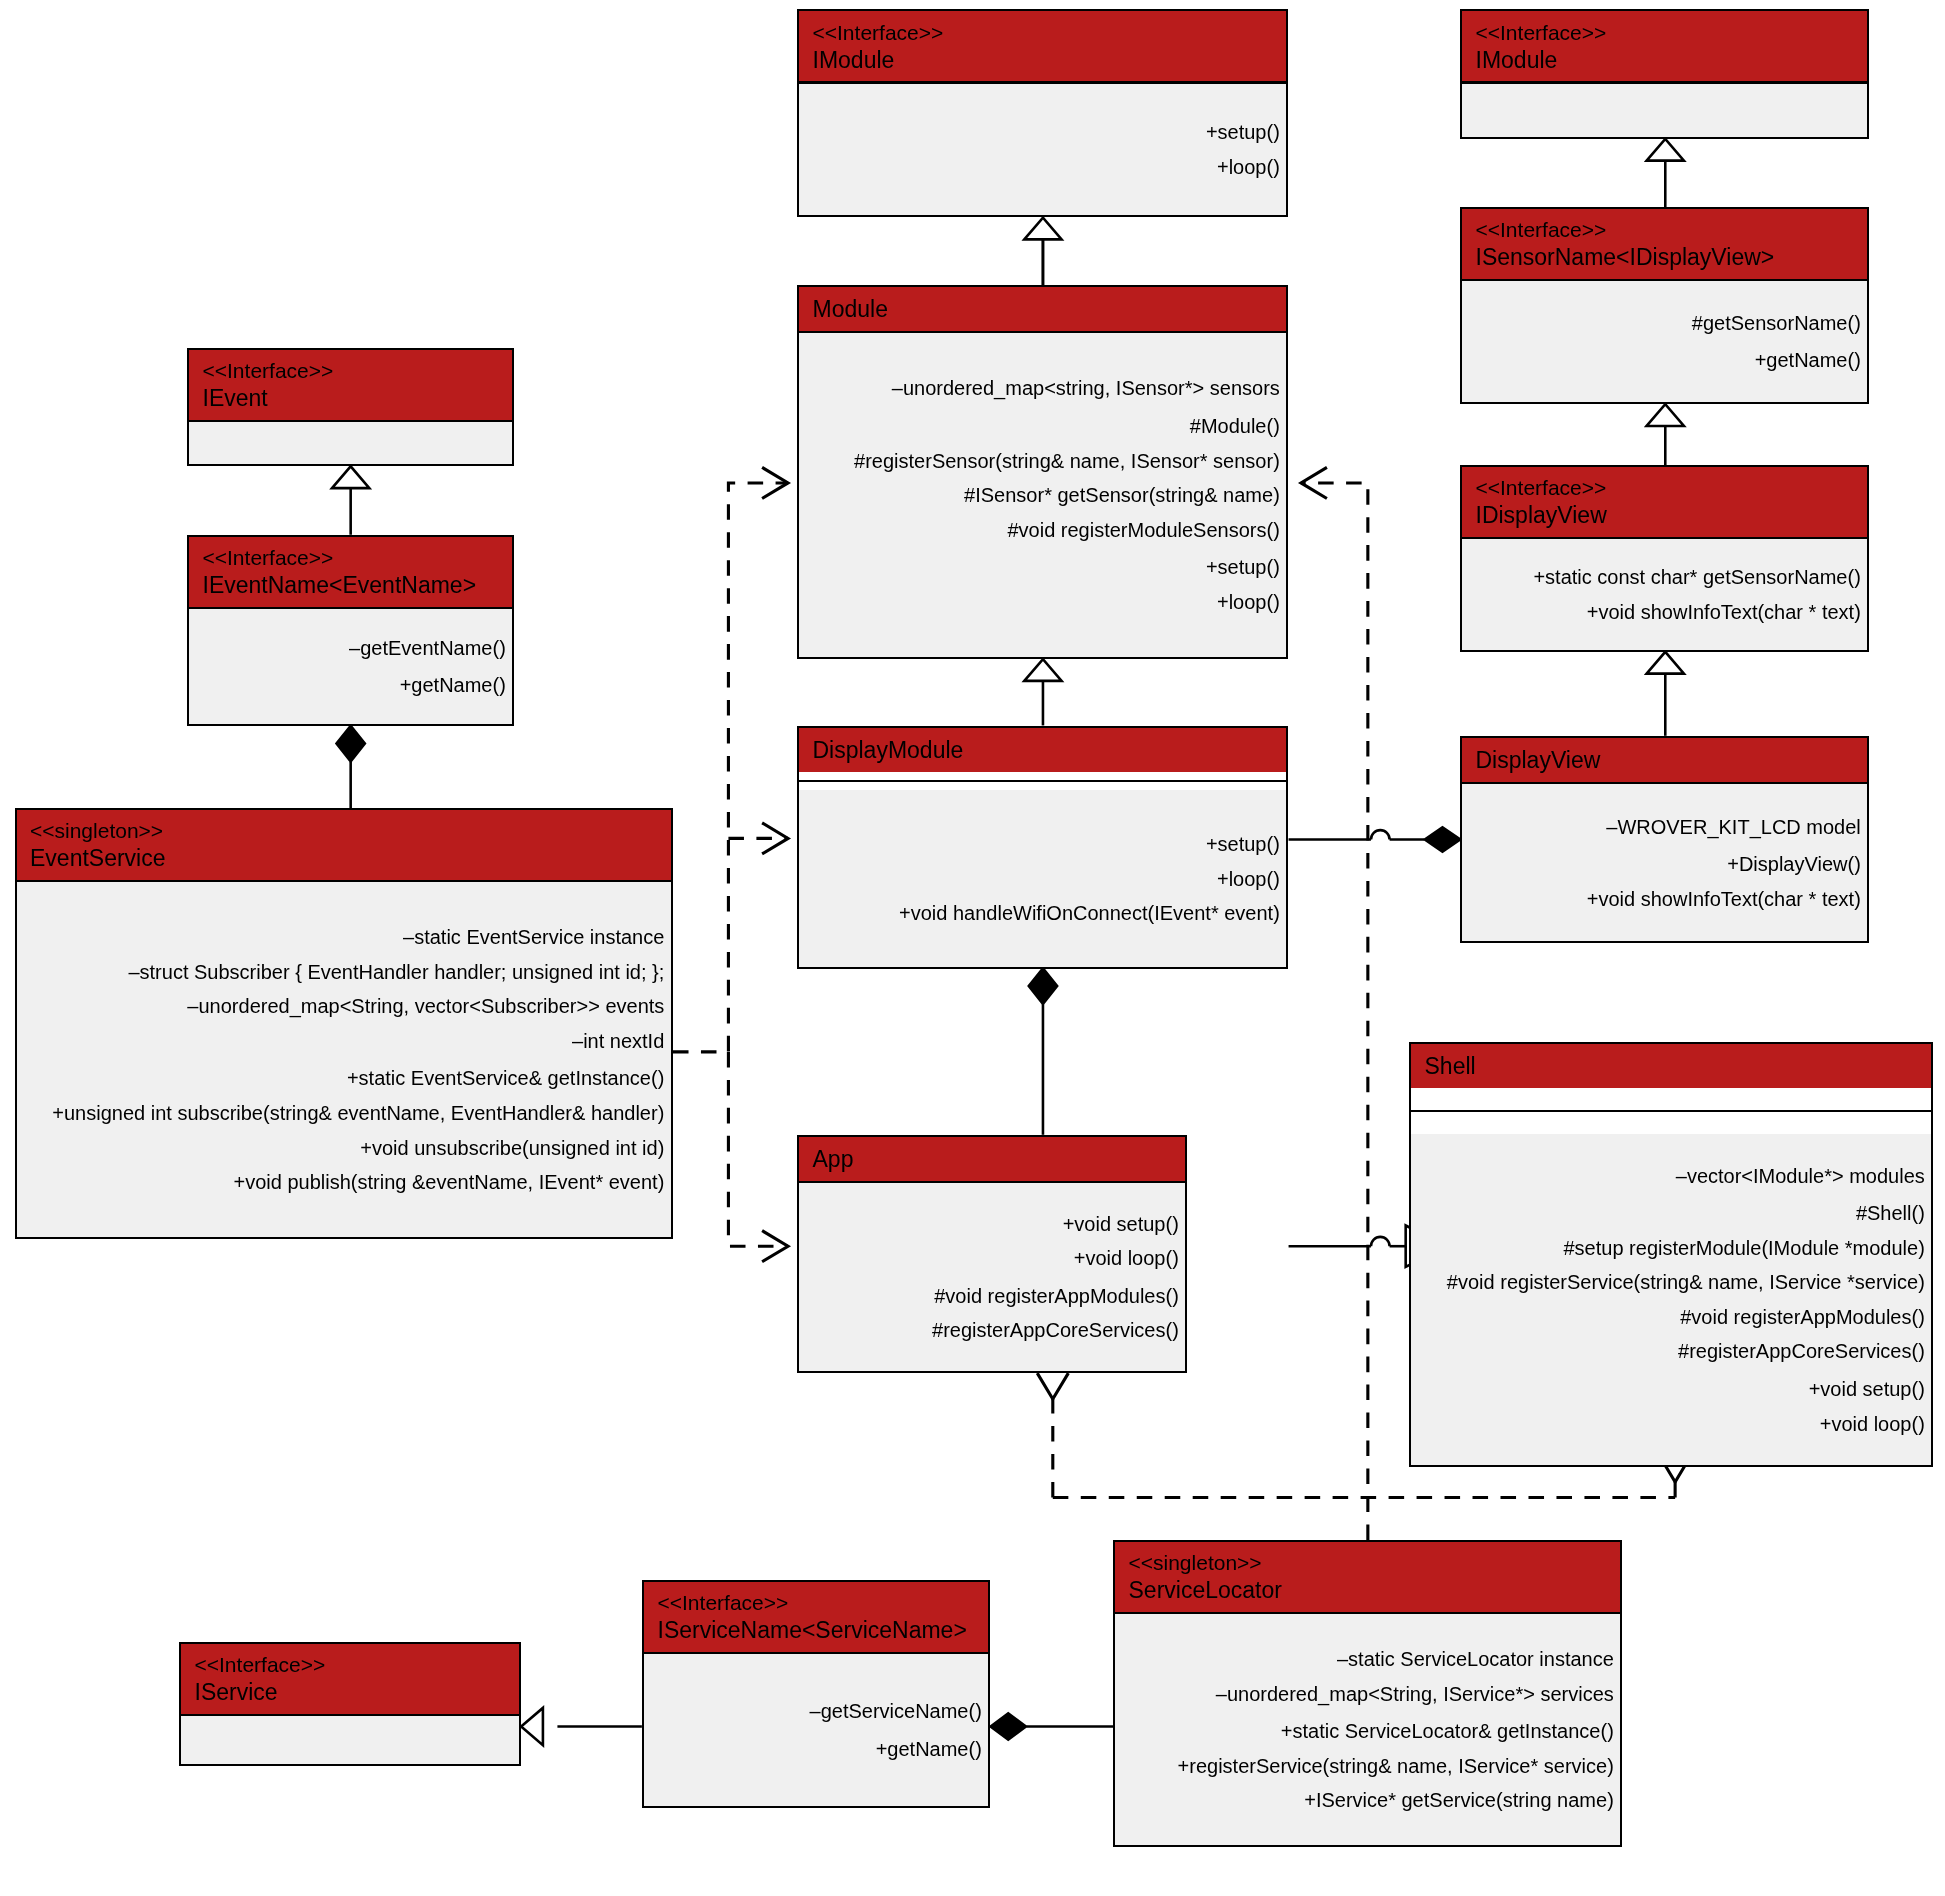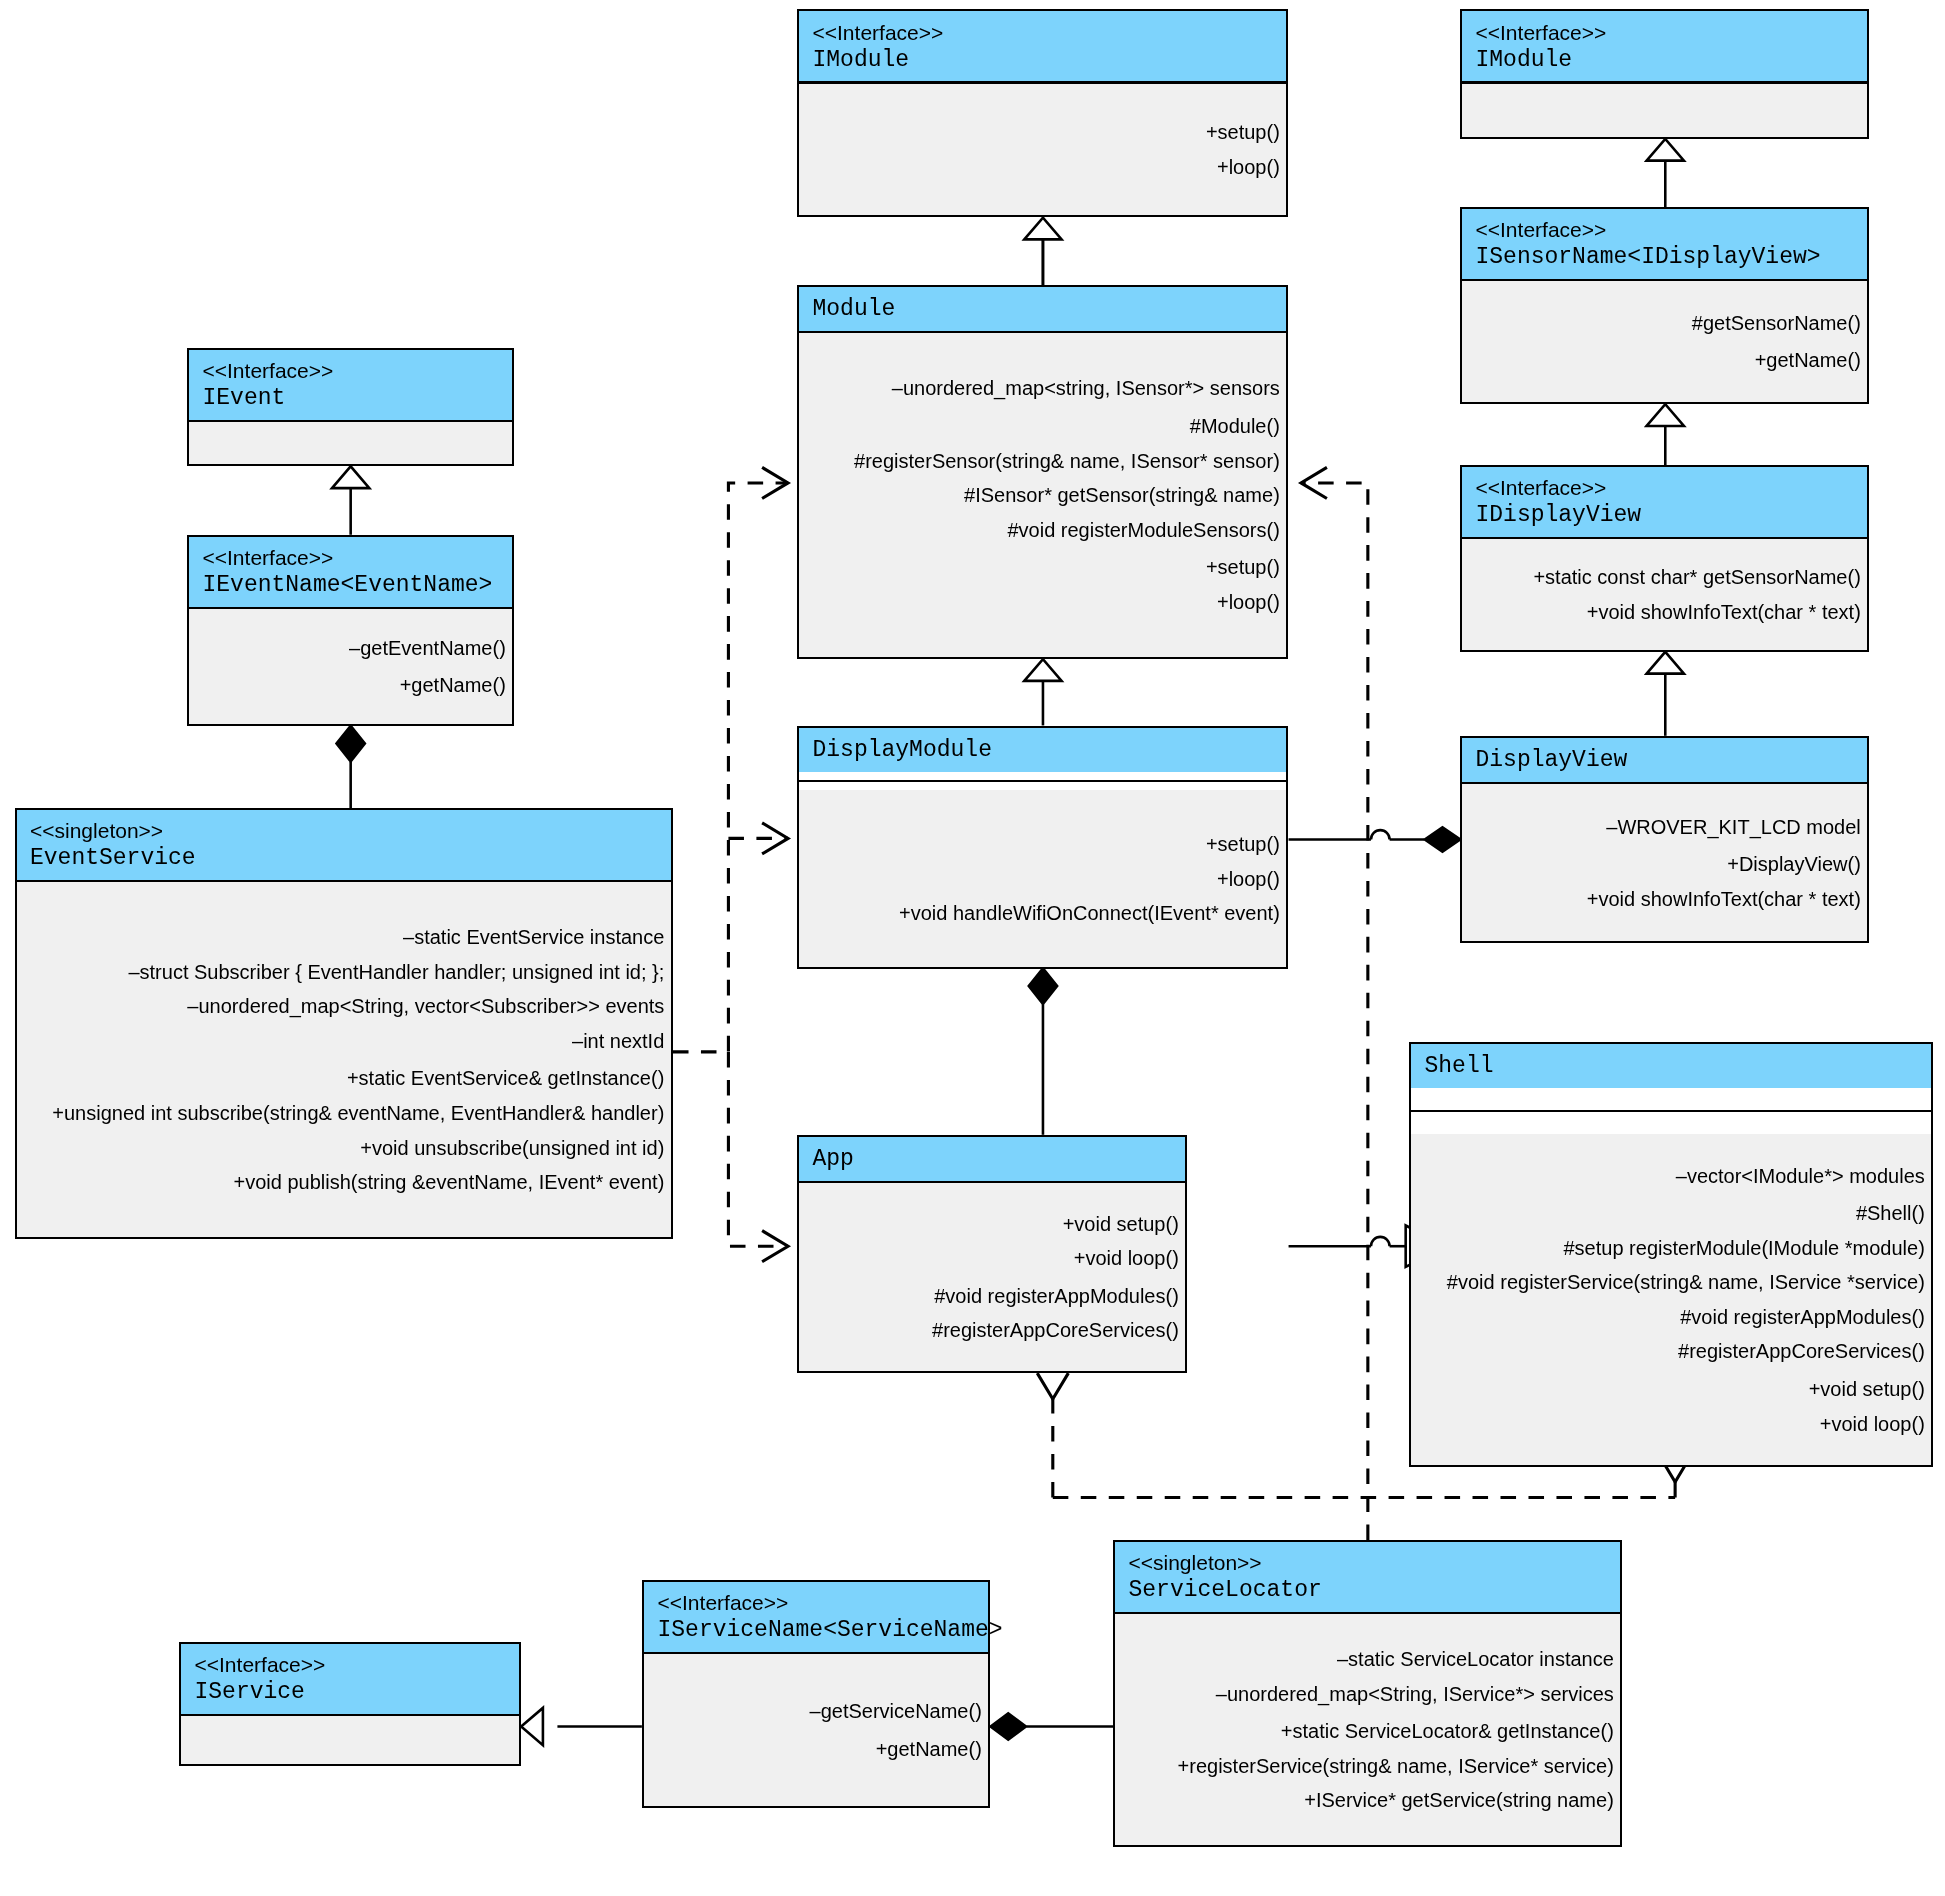--- a/index.html
+++ b/index.html
@@ -13,39 +13,38 @@
   #wires{position:absolute;left:0;top:0;width:1946px;height:1896px;pointer-events:none;}
   .umlbox{
     position:absolute;
     box-sizing:border-box;
     border:2.1px solid #000000;
     background:#ffffff;
     display:flex;
     flex-direction:column;
   }
   .hdr{
-    background:#7dd3fc;
+    background:#b91c1c;
     padding:8.3px 13.5px 7.3px 13.5px;
     display:flex;
     flex-direction:column;
     justify-content:center;
     flex:0 0 auto;
   }
   .stereo{
     font-size:21px;
     line-height:1.24;
     color:#000;
     white-space:nowrap;
   }
   .cname{
     font-size:23px;
     line-height:1.24;
     color:#000;
     white-space:nowrap;
-    font-family:Liberation Mono, monospace;
   }
   .sep{
     height:2.1px;background:#000;flex:0 0 auto;
   }
   .compartment{
     background:#f0f0f0;
     flex:1 1 auto;
     padding:4.1px 0 4.1px 0;
     display:flex;
     flex-direction:column;

